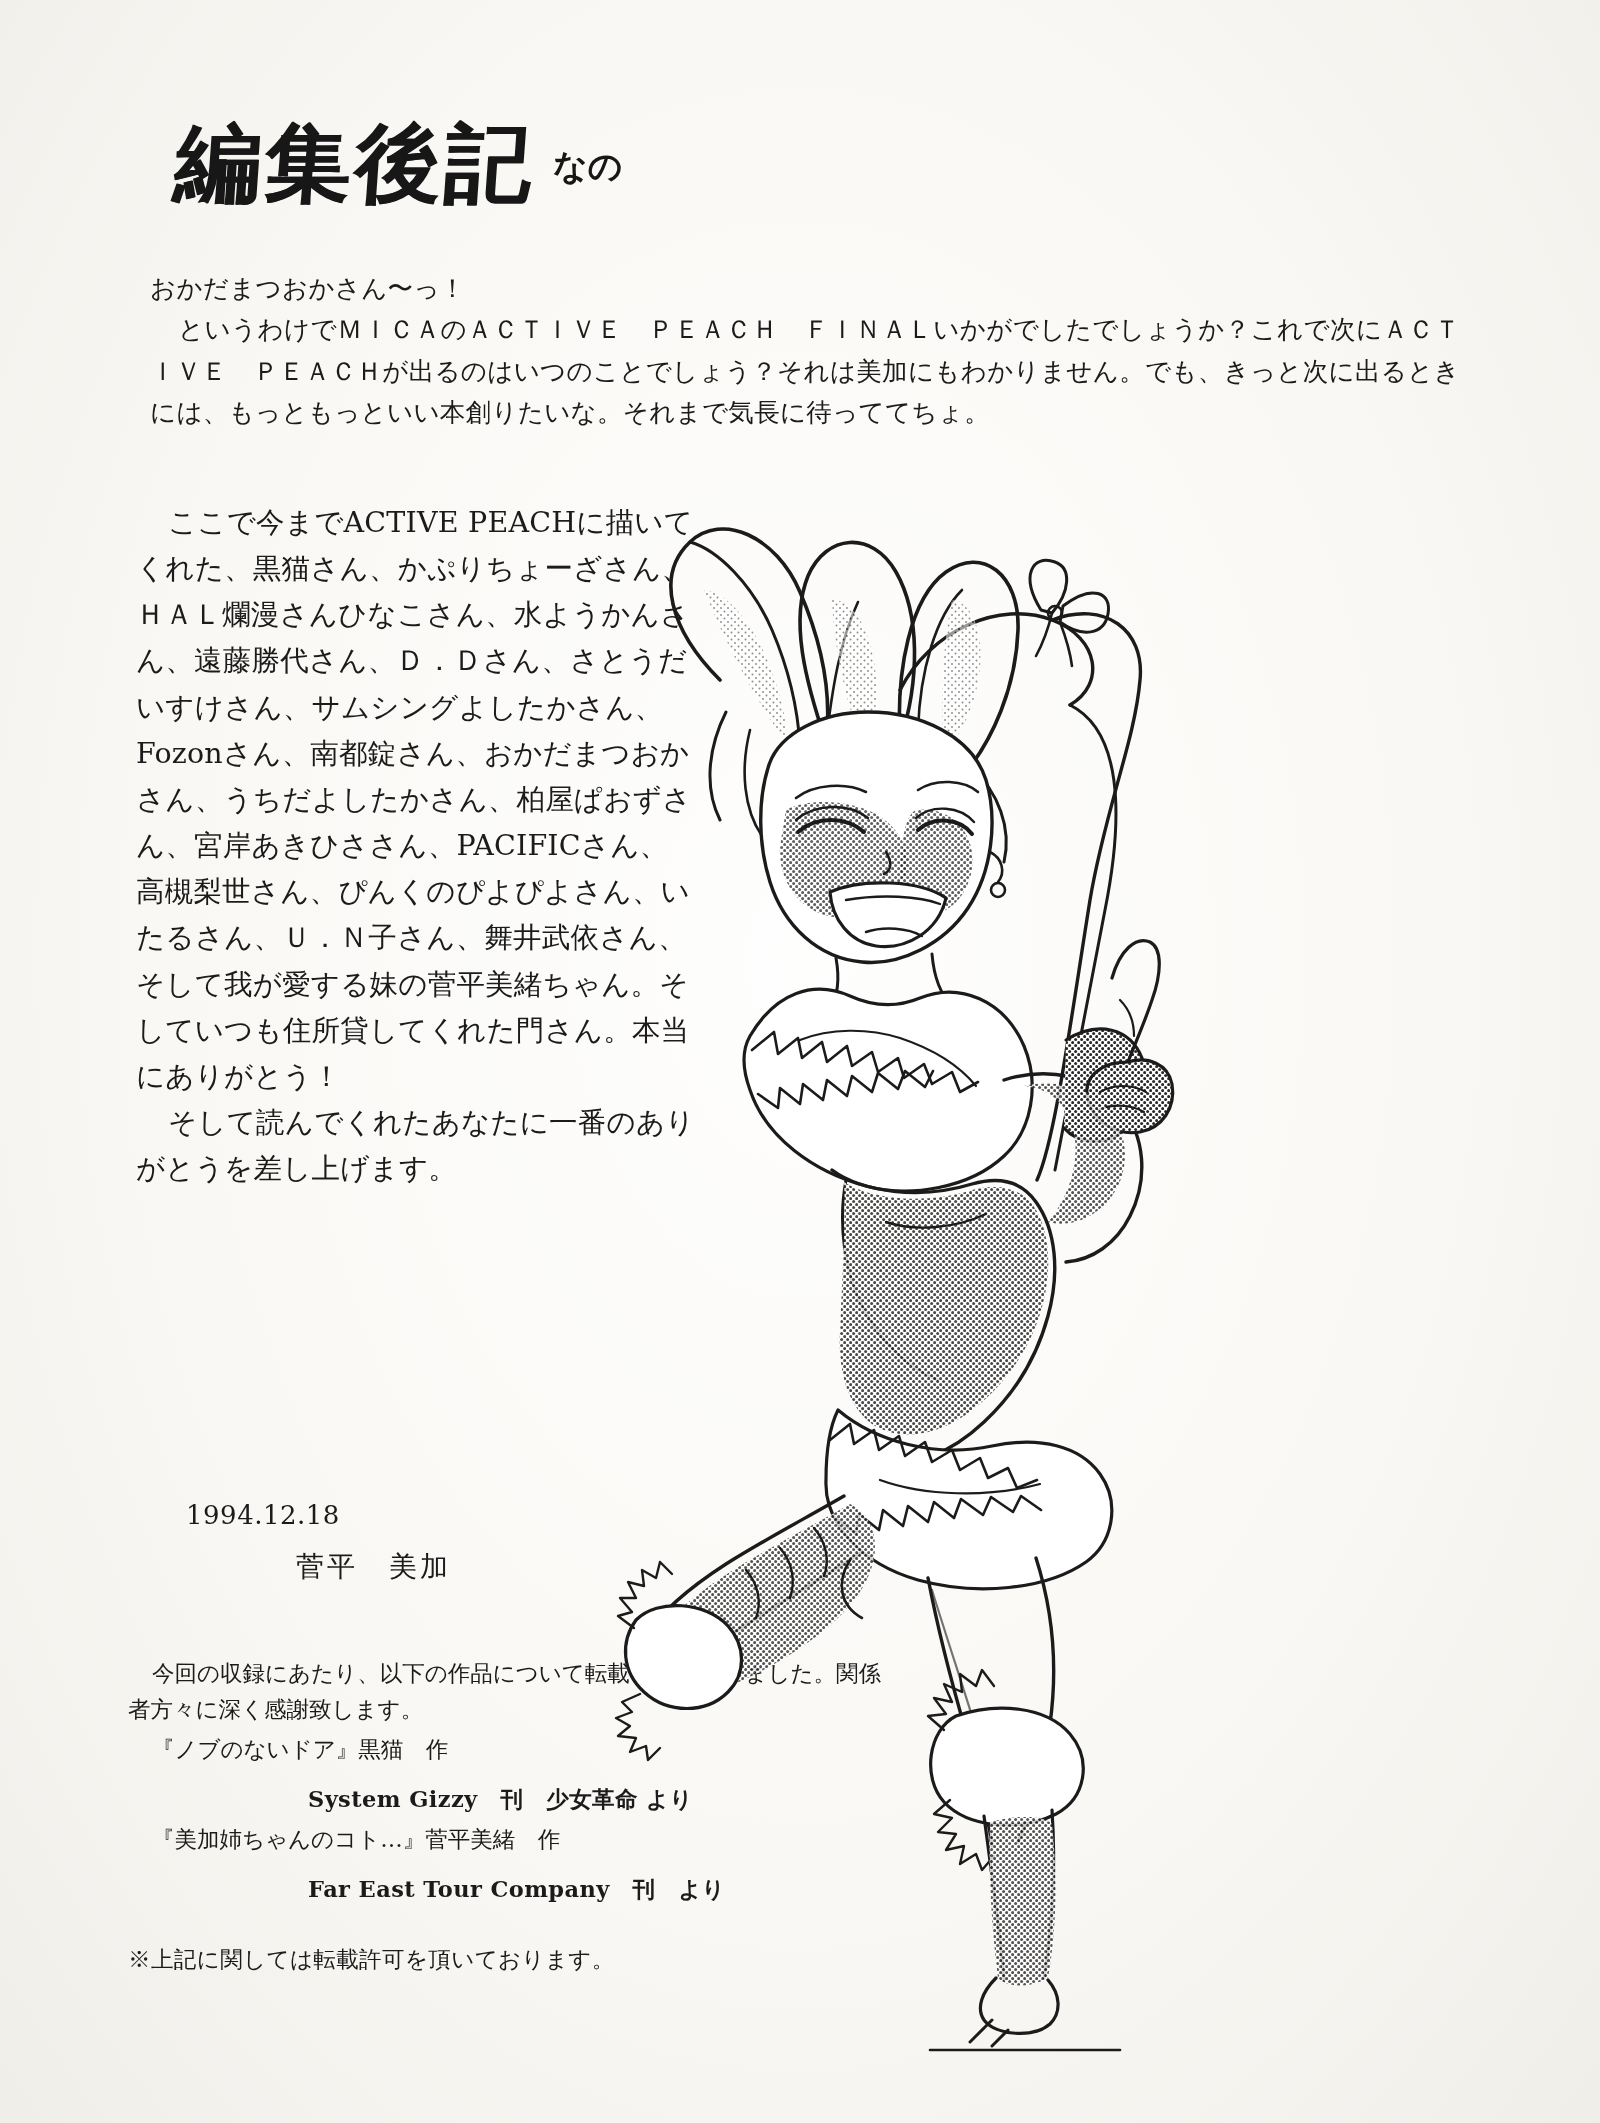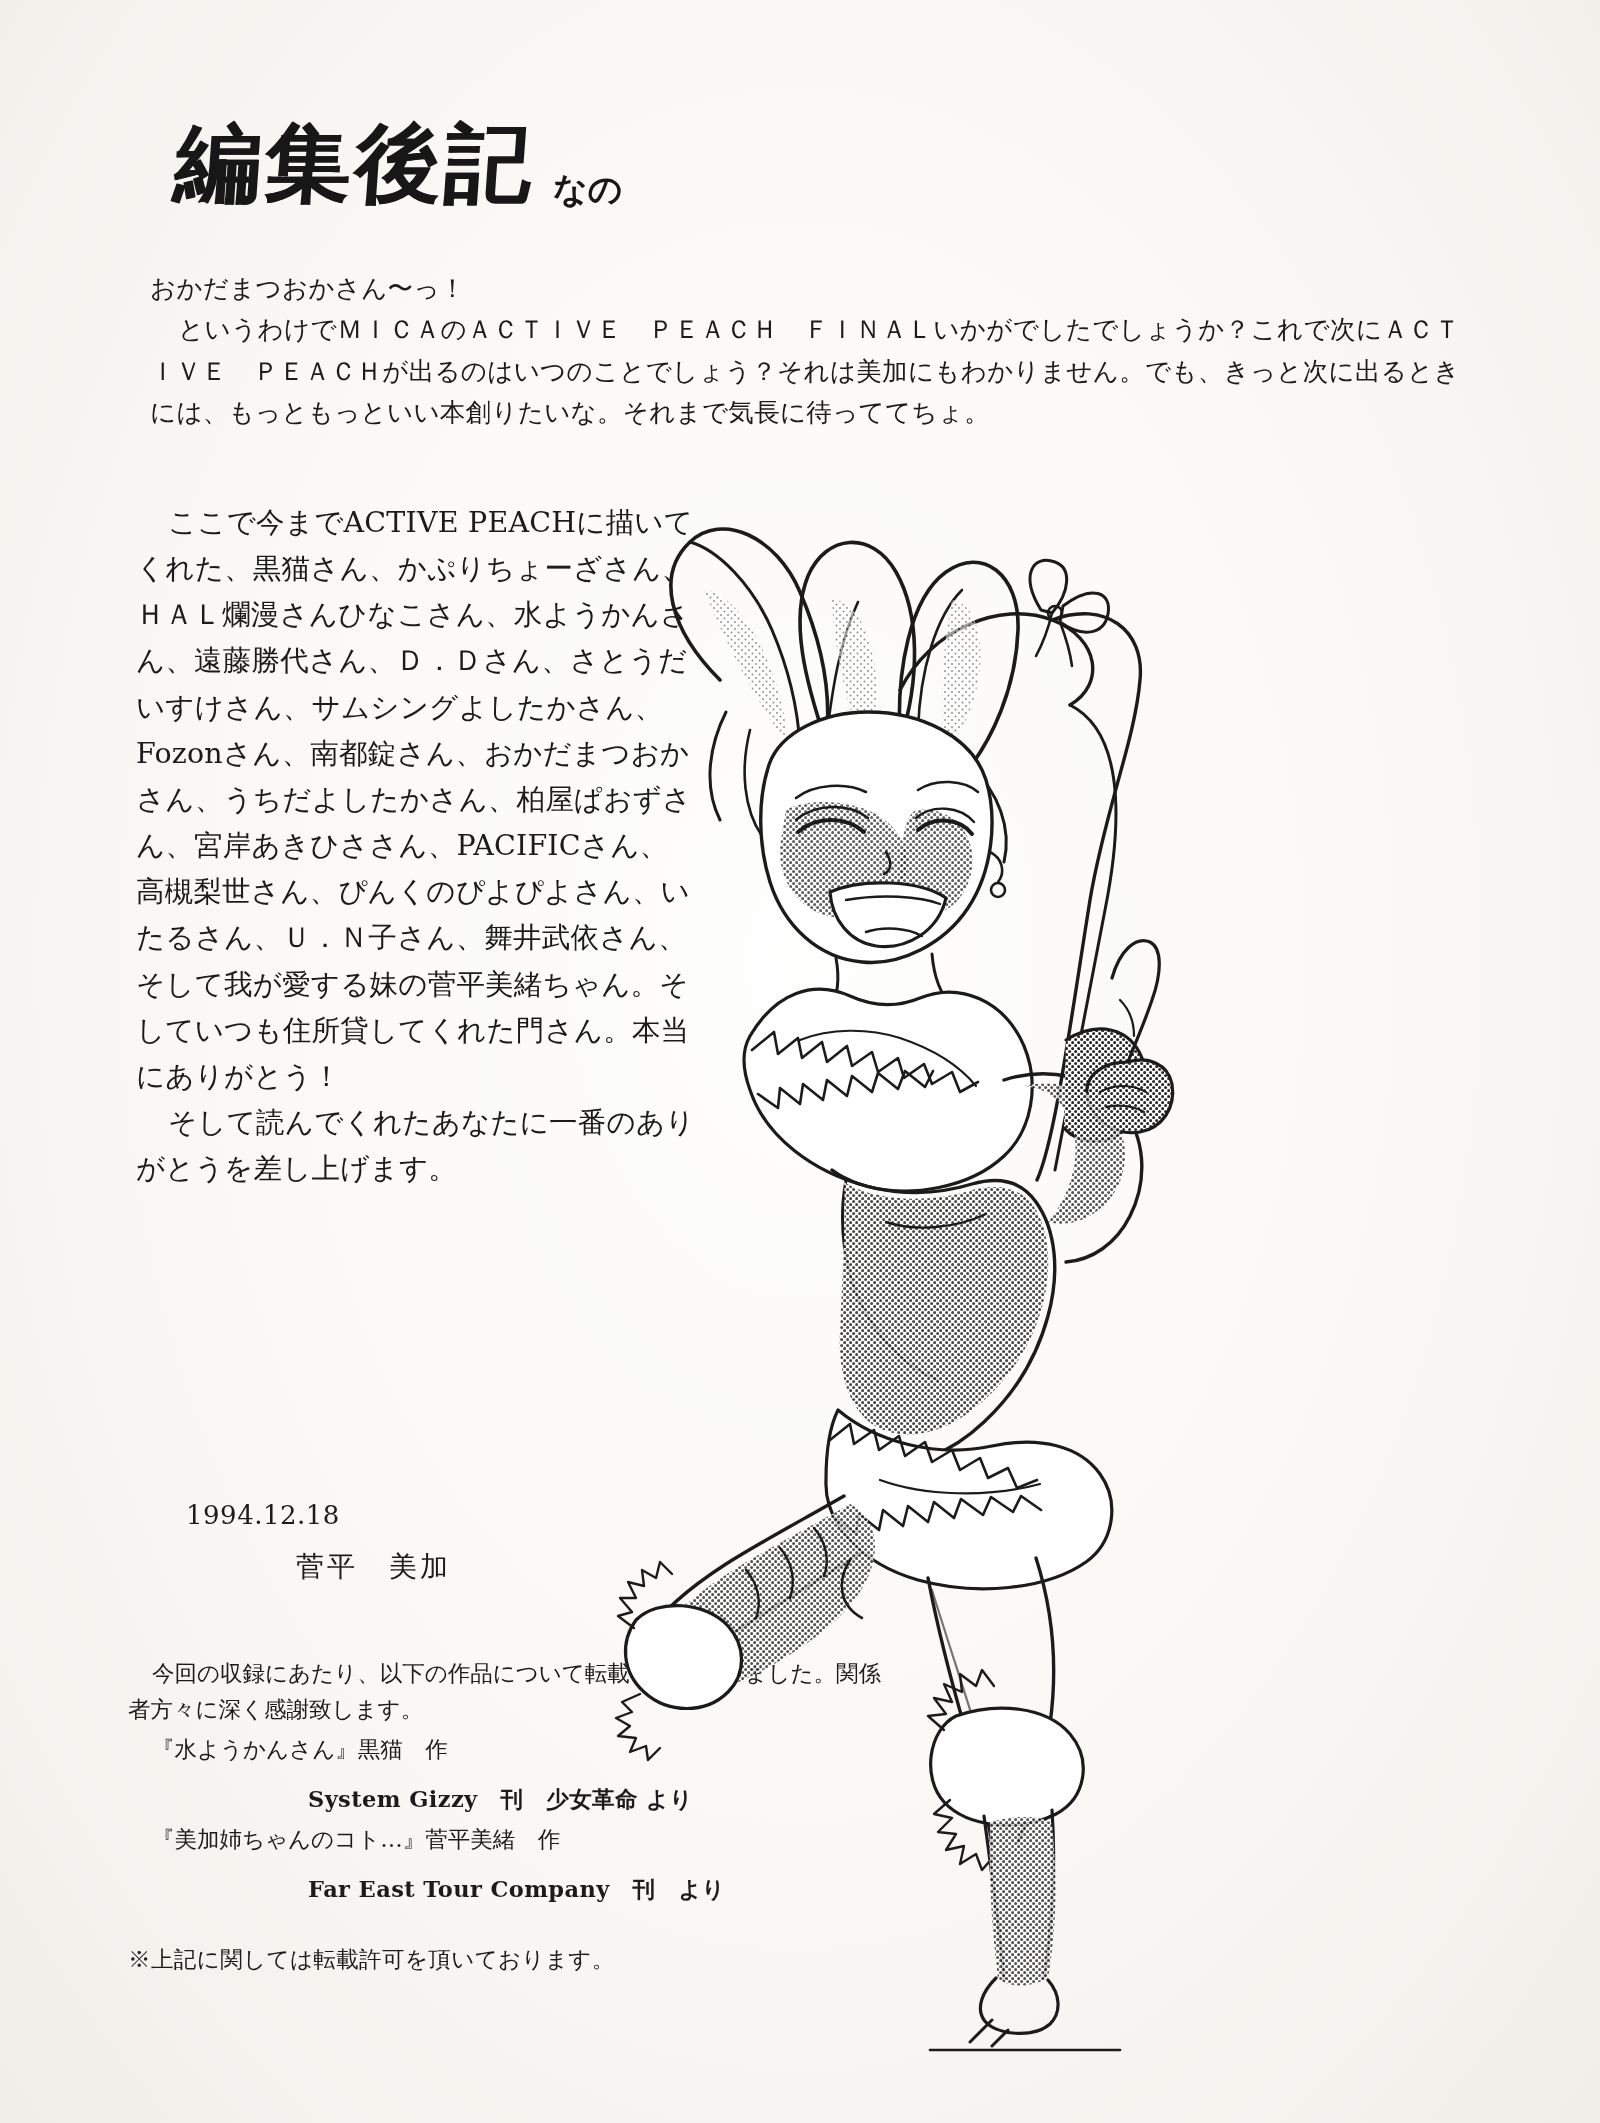--- a/index.html
+++ b/index.html
@@ -45,26 +45,26 @@
     font-family: "DejaVu Sans", sans-serif;
     font-weight: bold;
     font-size: 86px;
     line-height: 1;
     letter-spacing: 4px;
     color: #171717;
     transform: skewX(-4deg);
     text-shadow: 1px 0 0 #171717;
   }
   .title-sub {
-    font-family: Liberation Sans, sans-serif;
+    font-family: Liberation Mono, monospace;
     font-weight: bold;
     font-size: 34px;
     line-height: 1;
     margin-left: 18px;
-    margin-bottom: 0;
+    margin-bottom: 20px;
     color: #171717;
   }
 
   
   .intro {
     position: absolute;
     left: 150px;
     top: 268px;
     width: 1310px;
     font-family: "DejaVu Serif", serif;
@@ -187,21 +187,21 @@
     <p class="ind">そして読んでくれたあなたに一番のありがとうを差し上げます。</p>
   </div>
 
   <div class="signature">
     <div class="sig-date">1994.12.18</div>
     <div class="sig-name">菅平　美加</div>
   </div>
 
   <div class="credits">
     <p class="ind">今回の収録にあたり、以下の作品について転載させて頂きました。関係者方々に深く感謝致します。</p>
-    <p class="work">『水ようかんさん』黒猫　作</p>
+    <p class="work">『ノブのないドア』黒猫　作</p>
     <p class="pub">System Gizzy　刊　少女革命 より</p>
     <p class="work">『美加姉ちゃんのコト…』菅平美緒　作</p>
     <p class="pub">Far East Tour Company　刊　より</p>
     <p class="note">※上記に関しては転載許可を頂いております。</p>
   </div>
 
   <div class="illus">
     <svg viewBox="0 0 920 1600" xmlns="http://www.w3.org/2000/svg" aria-hidden="true">
       <defs>
         <pattern id="halftone" width="6" height="6" patternUnits="userSpaceOnUse">

